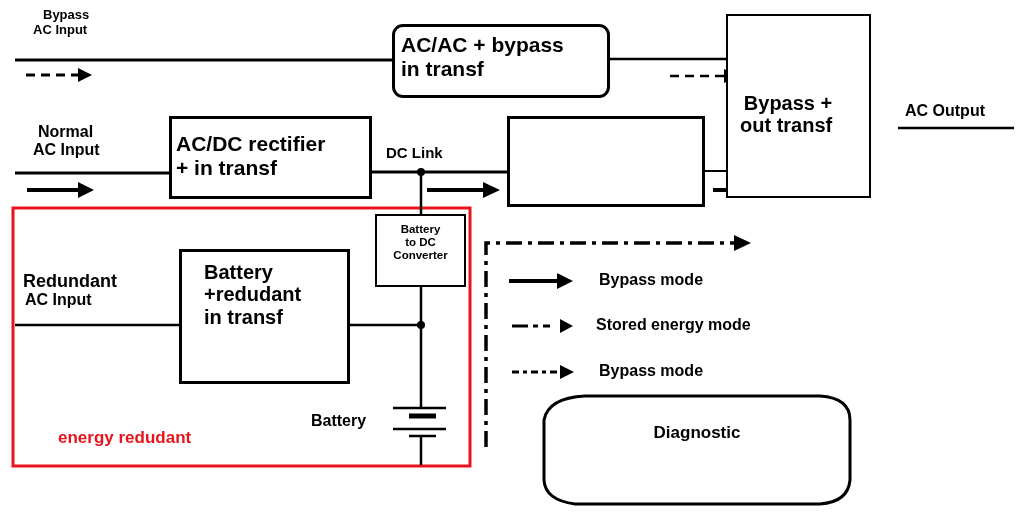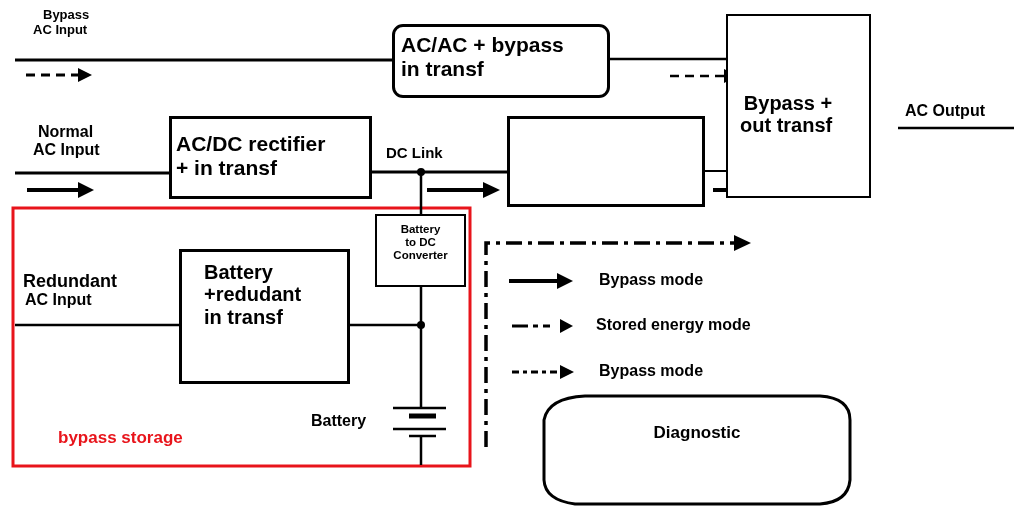--- a/index.html
+++ b/index.html
@@ -146,21 +146,21 @@
 <div class="box" style="left:375px; top:214px; width:91px; height:73px; border-width:2px;">
   <div class="boxtext" style="left:0; right:0; top:7px; font-size:11.5px; text-align:center;">
     <div>Battery</div>
     <div>to DC</div>
     <div>Converter</div>
   </div>
 </div>
 
 <div class="lbl" style="left:311px; top:412px; font-size:16px;">Battery</div>
 
-<div class="lbl red" style="left:58px; top:428px; font-size:17px;">bypass storage</div>
+<div class="lbl red" style="left:58px; top:428px; font-size:17px;">energy redudant</div>
 
 <div class="lbl" style="left:599px; top:271px; font-size:16px;">Bypass mode</div>
 <div class="lbl" style="left:596px; top:316px; font-size:16px;">Stored energy mode</div>
 <div class="lbl" style="left:599px; top:362px; font-size:16px;">Bypass mode</div>
 
 <div class="lbl" style="left:544px; width:306px; top:423px; font-size:17px; text-align:center;">
   <div>Diagnostic</div>
 </div>
 
 </body></html>

